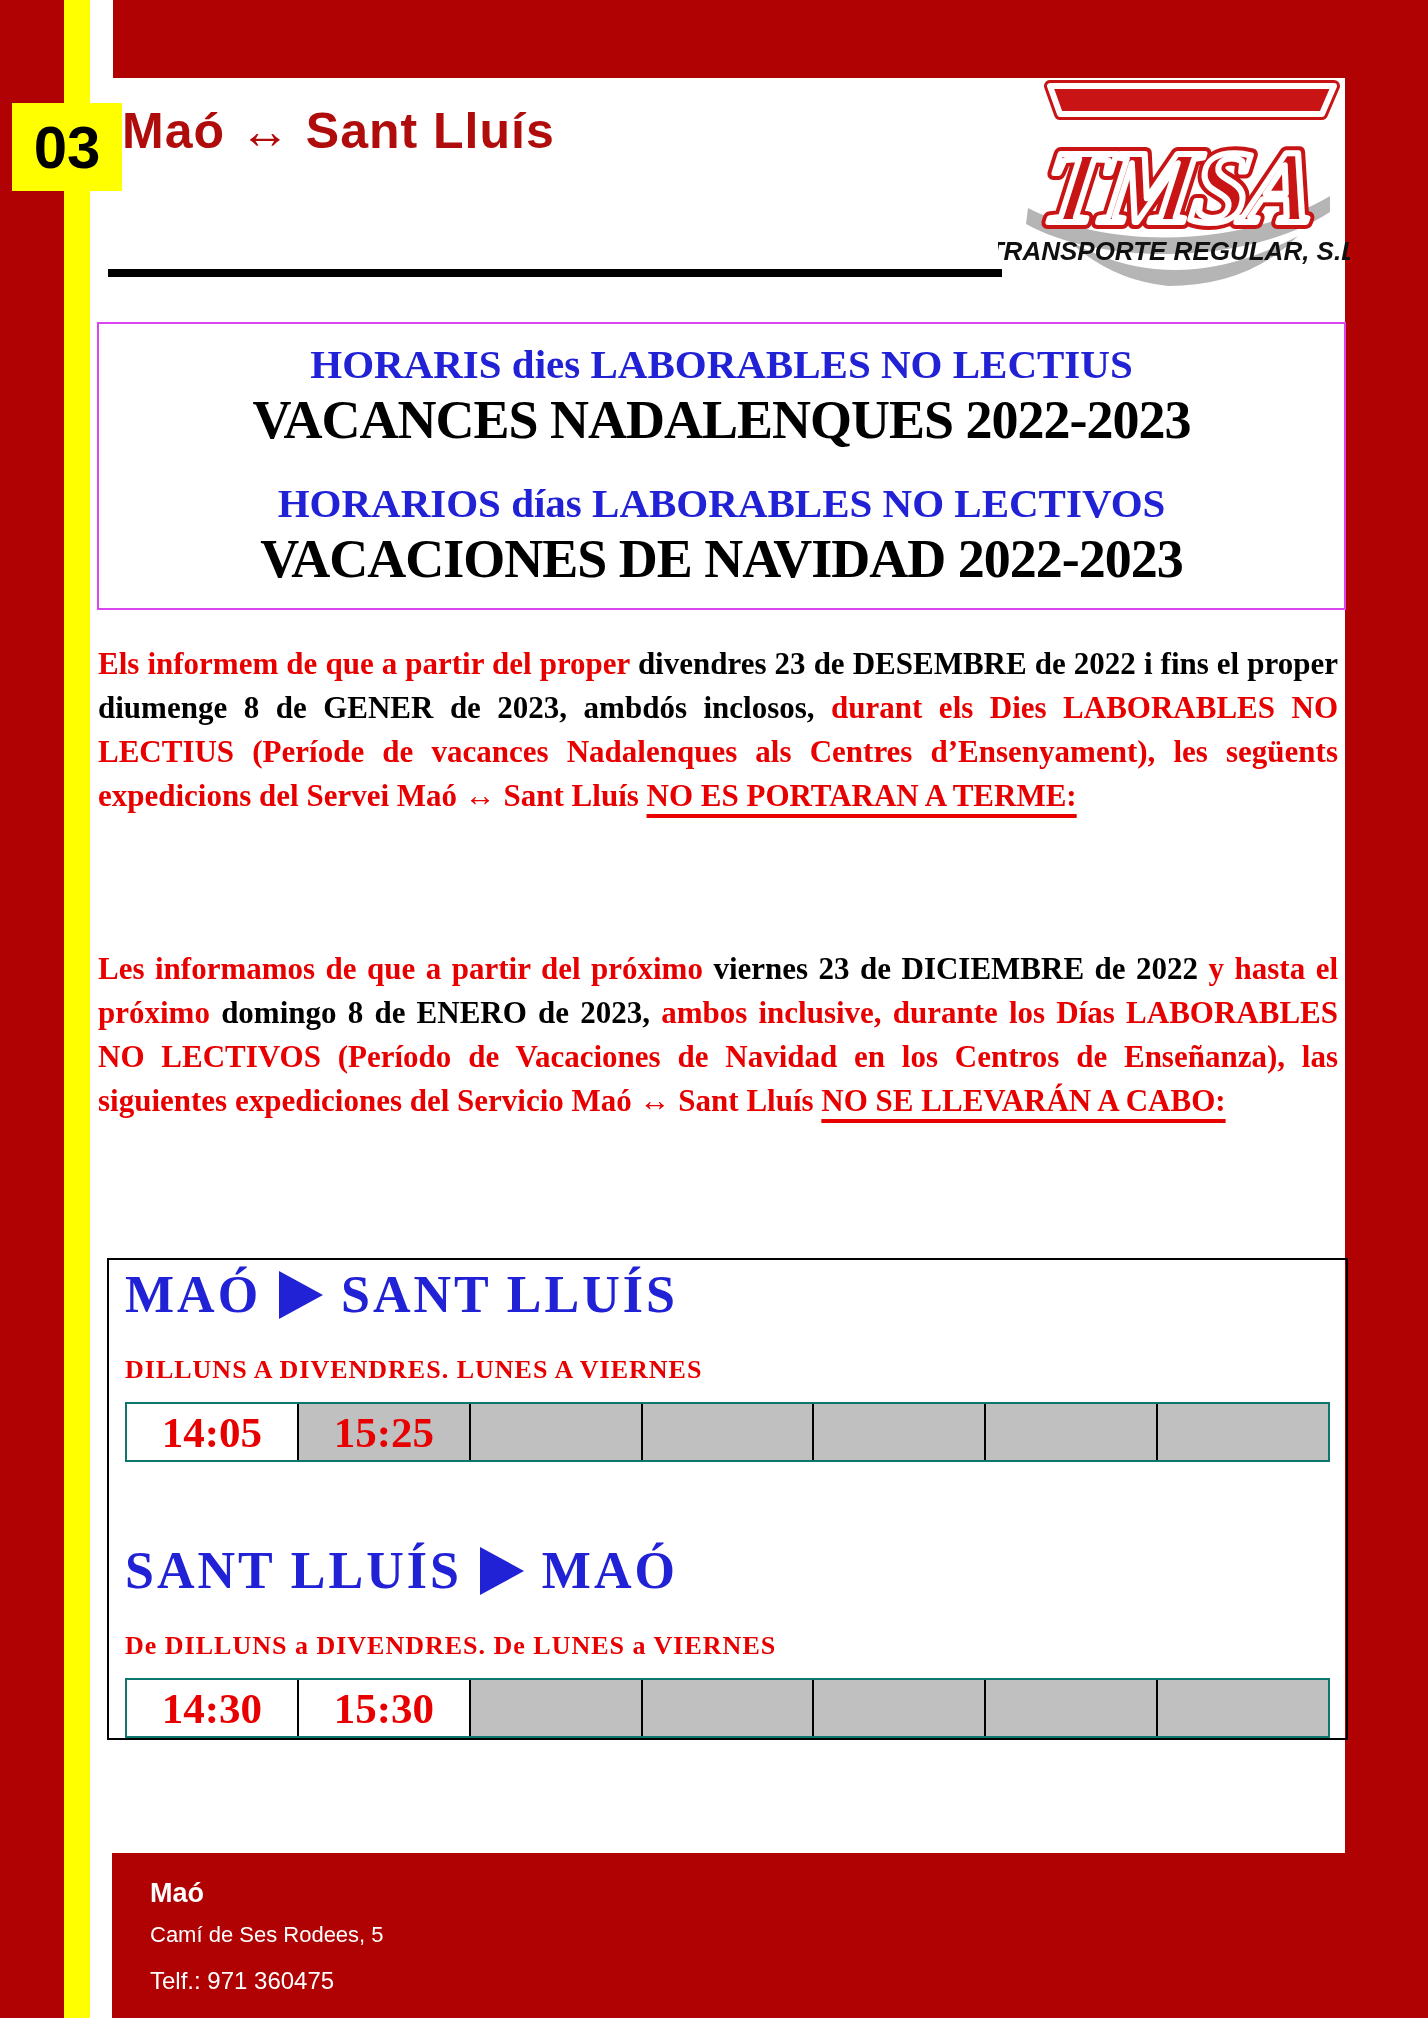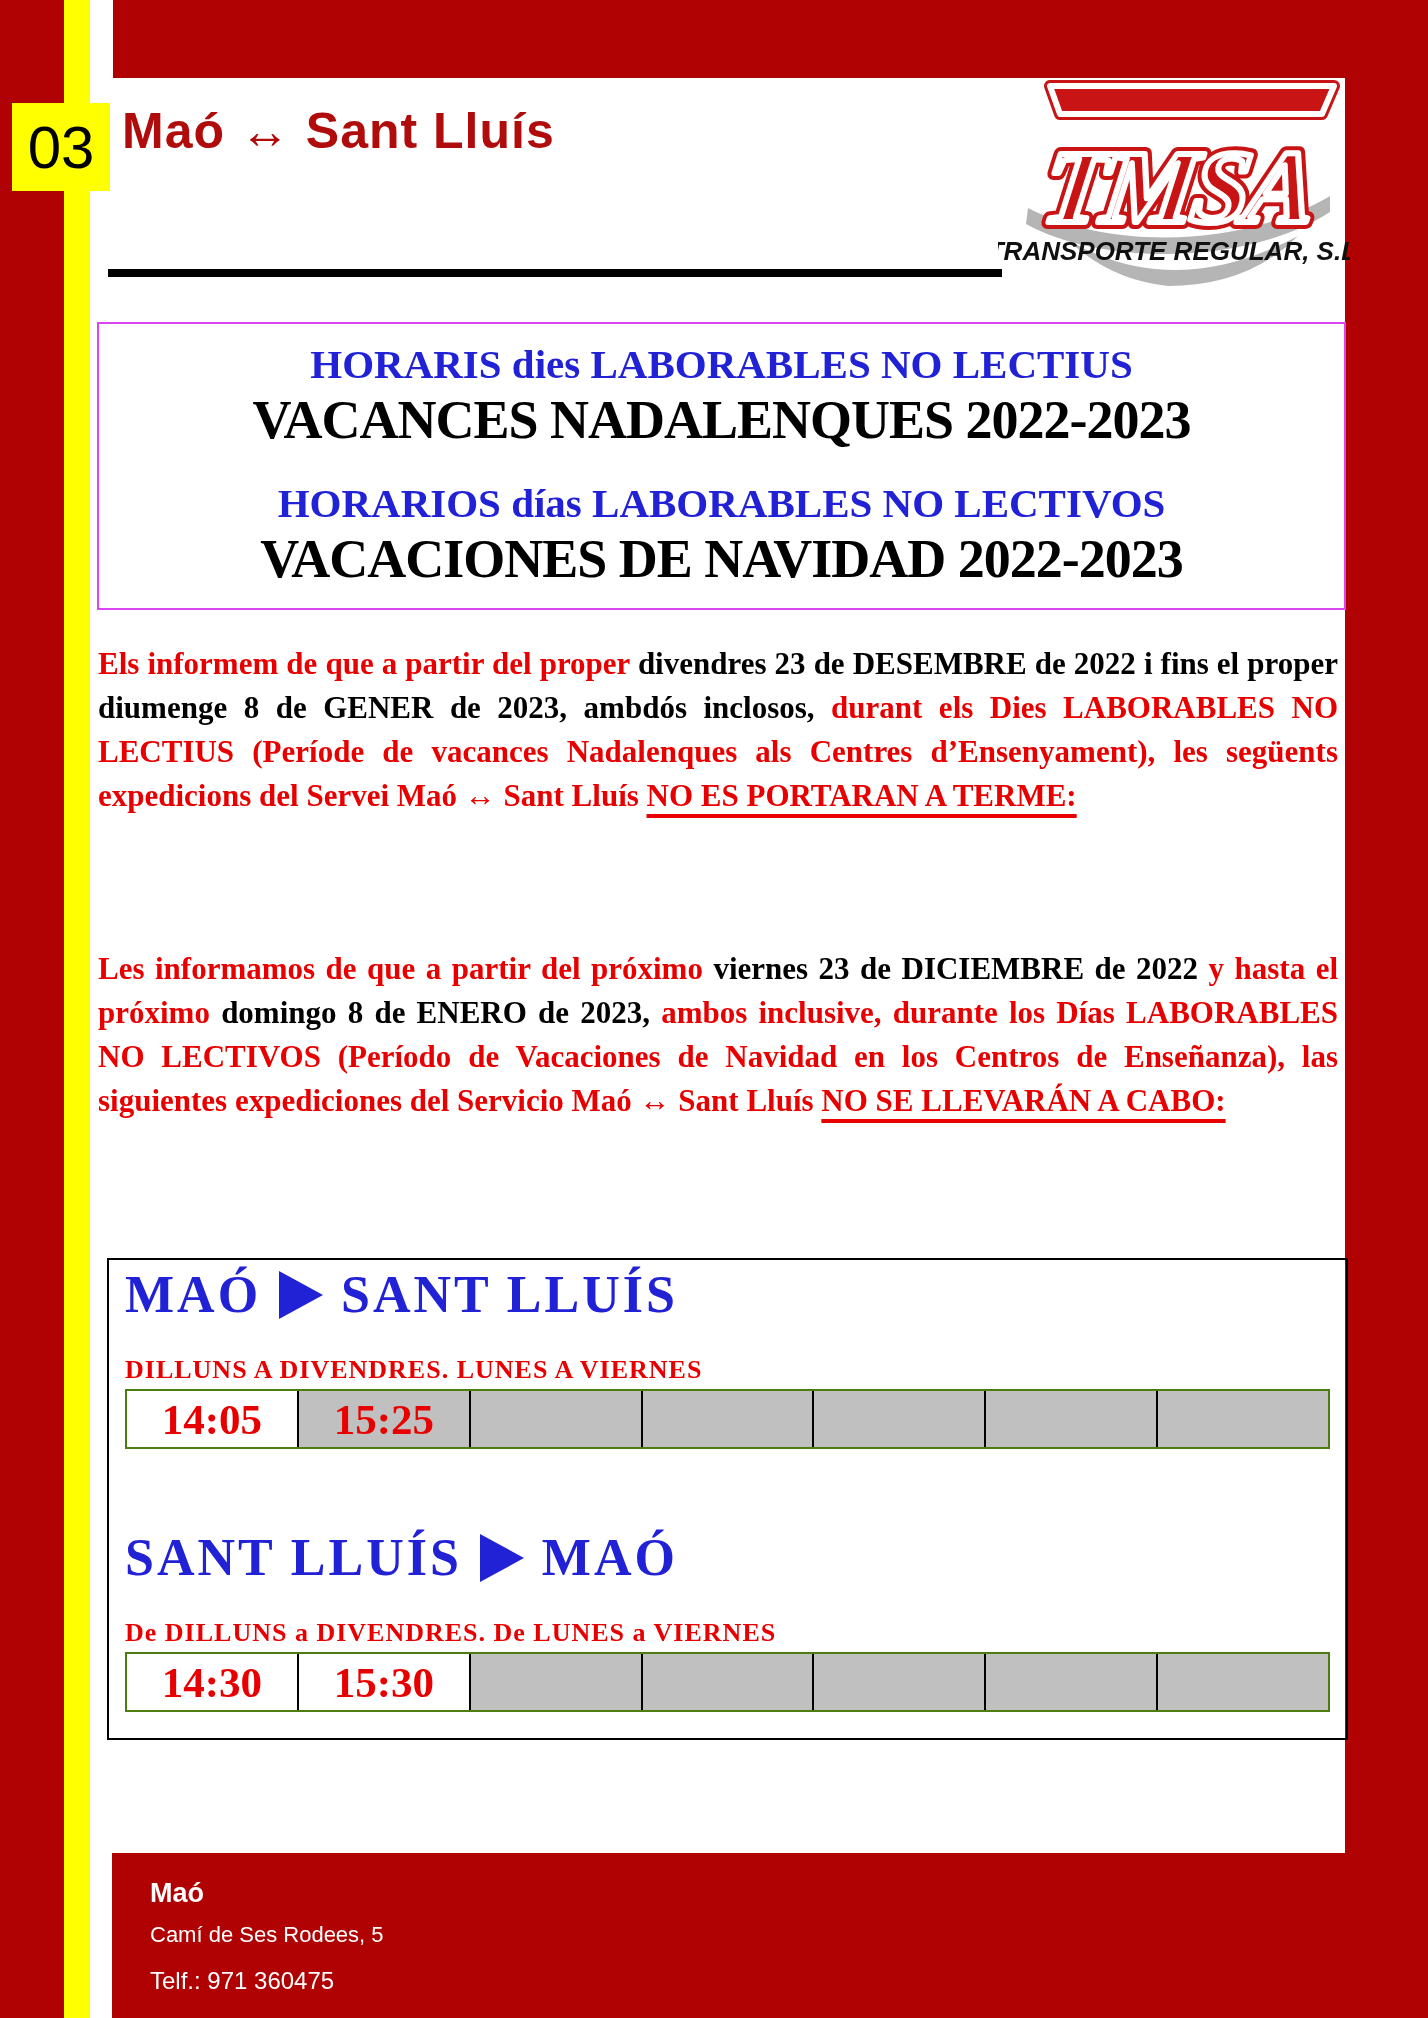--- a/index.html
+++ b/index.html
@@ -15,22 +15,22 @@
   .page{position:relative;width:1428px;height:2018px;background:#ffffff;overflow:hidden;}
 
   
   .border-left{position:absolute;left:0;top:0;width:64px;height:2018px;background:var(--dred);}
   .yellow-strip{position:absolute;left:64px;top:0;width:26px;height:2018px;background:var(--yellow);}
   .top-bar{position:absolute;left:113px;top:0;right:0;height:78px;background:var(--dred);}
   .border-right{position:absolute;left:1345px;top:0;width:83px;height:2018px;background:var(--dred);}
   .footer-bg{position:absolute;left:112px;top:1853px;right:0;bottom:0;background:var(--dred);}
 
   
-  .badge{position:absolute;left:12px;top:103px;width:98px;height:88px;background:var(--yellow);
-         color:#000;font-weight:normal;font-size:60px;display:flex;align-items:center;justify-content:center;}
+  .badge{position:absolute;left:12px;top:103px;width:110px;height:88px;background:var(--yellow);
+         color:#000;font-weight:bold;font-size:60px;display:flex;align-items:center;justify-content:center;}
   .title{position:absolute;left:122px;top:98px;color:var(--title-red);font-weight:bold;
          font-size:50px;line-height:66px;letter-spacing:1px;white-space:nowrap;}
   .title-underline{position:absolute;left:108px;top:269px;width:894px;height:8px;background:#000;}
 
   
   .logo{position:absolute;left:998px;top:80px;width:352px;height:212px;}
 
   
   .header-box{position:absolute;left:97px;top:322px;width:1249px;height:288px;border:2px solid #d946ef;
               text-align:center;font-family:"Liberation Serif",serif;font-weight:bold;padding-top:15px;}
@@ -47,21 +47,21 @@
   .para .ul{text-decoration:underline;text-decoration-thickness:4px;text-underline-offset:8px;}
 
   
   .schedule-box{position:absolute;left:107px;top:1258px;width:1241px;height:482px;border:2px solid #000;
                 padding:0 16px;font-family:"Liberation Serif",serif;font-weight:bold;}
   .route-heading{color:var(--blue);font-size:52px;line-height:58px;margin-top:6px;
                  display:flex;align-items:center;letter-spacing:3px;}
   .tri{width:0;height:0;border-left:44px solid var(--blue);border-top:24px solid transparent;
        border-bottom:24px solid transparent;margin:0 18px;display:inline-block;}
   .days{color:var(--text-red);font-size:26px;line-height:29px;margin-top:31px;letter-spacing:1px;}
-  .cells{display:flex;border:2px solid #4d7c0f;margin-top:5px;}
+  .cells{display:flex;border:2px solid #0f766e;margin-top:18px;}
   .cell{flex:1;height:56px;background:var(--cell-gray);border-left:2px solid #000;display:flex;
         align-items:center;justify-content:center;color:var(--text-red);font-size:43px;font-weight:bold;}
   .cell:first-child{border-left:none;}
   .cell.white{background:#fff;}
   .rh2{margin-top:80px;}
 
   
   .footer-left{position:absolute;left:150px;top:1878px;color:#fff;}
   .f-city{font-size:27px;font-weight:bold;line-height:30px;}
   .f-addr{font-size:22px;margin-top:14px;}

